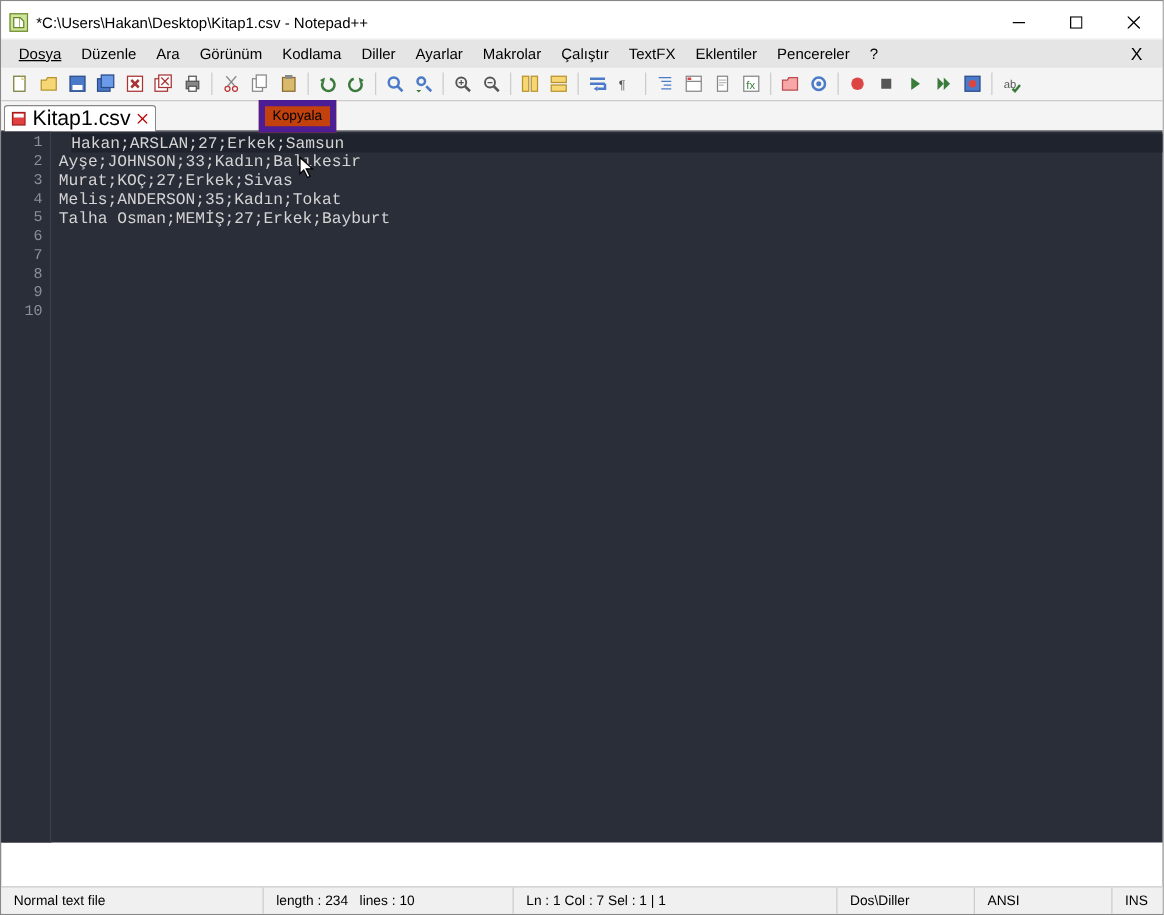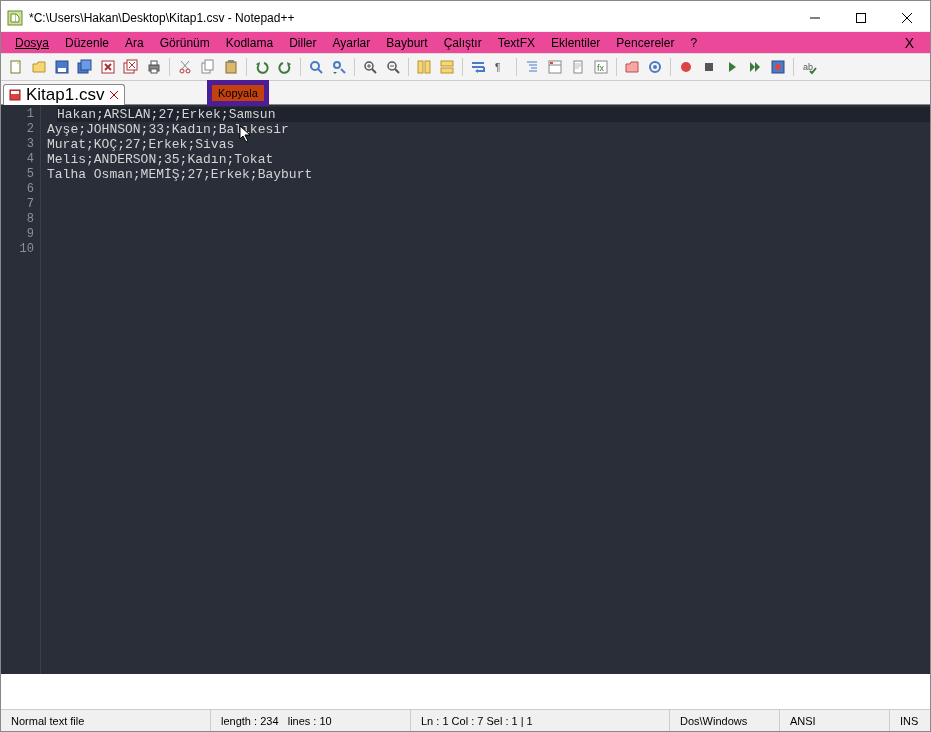--- a/index.html
+++ b/index.html
@@ -3,21 +3,21 @@
 <meta charset="utf-8">
 <style>
 * { margin: 0; padding: 0; box-sizing: border-box; }
 body { font-family: "Segoe UI", Tahoma, sans-serif; font-size: 12px; background: #fff; overflow: hidden; }
 .window { width: 931px; height: 732px; border: 1px solid #888; display: flex; flex-direction: column; background: #fff; }
 .titlebar { height: 30px; display: flex; align-items: center; padding: 4px 0 0 6px; background: #fff; }
 .titlebar .app-icon { width: 16px; height: 16px; margin-right: 6px; display: flex; align-items: center; justify-content: center; }
 .titlebar .title { flex: 1; font-size: 12px; color: #000; }
 .win-controls { display: flex; height: 100%; }
 .win-btn { width: 46px; height: 100%; display: flex; align-items: center; justify-content: center; cursor: pointer; }
-.menubar { height: 22px; display: flex; align-items: center; padding: 0 6px; background: #ec4899; border-top: 1px solid #eee; }
+.menubar { height: 22px; display: flex; align-items: center; padding: 0 6px; background: #e5e5e5; border-top: 1px solid #eee; }
 .menu-item { padding: 2px 8px; font-size: 12px; cursor: pointer; }
 .menu-item .ul { text-decoration: underline; }
 .mdi-close { margin-left: auto; padding: 0 10px; font-size: 14px; cursor: pointer; }
 .toolbar { height: 28px; display: flex; align-items: center; padding: 2px 4px; gap: 1px; background: #f4f4f4; border-top: 1px solid #ddd; border-bottom: 1px solid #ccc; position: relative; }
 .tb-btn { width: 22px; height: 22px; display: flex; align-items: center; justify-content: center; border-radius: 2px; cursor: pointer; }
 .tb-sep { width: 1px; height: 18px; background: #ccc; margin: 0 3px; }
 .tooltip { position: absolute; top: 26px; left: 206px; background: #c2410c; border: 5px solid #4c1d95; padding: 2px 6px; font-size: 11px; z-index: 10; }
 .tabbar { height: 24px; background: #f4f4f4; display: flex; align-items: flex-end; border-bottom: 1px solid #888; padding-left: 2px; }
 .tab { height: 21px; background: #fff; border: 1px solid #888; border-bottom: none; border-top-left-radius: 3px; border-top-right-radius: 3px; display: flex; align-items: center; padding: 0 4px 0 4px; font-size: 17px; gap: 4px; position: relative; top: 1px; }
 .tab .tab-icon { width: 14px; height: 14px; }
@@ -69,21 +69,21 @@
   </div>
 
   <div class="menubar">
     <span class="menu-item"><span class="ul">Dosya</span></span>
     <span class="menu-item"><span>Düzenle</span></span>
     <span class="menu-item"><span>Ara</span></span>
     <span class="menu-item"><span>Görünüm</span></span>
     <span class="menu-item"><span>Kodlama</span></span>
     <span class="menu-item"><span>Diller</span></span>
     <span class="menu-item"><span>Ayarlar</span></span>
-    <span class="menu-item"><span>Bayburt</span></span>
+    <span class="menu-item"><span>Makrolar</span></span>
     <span class="menu-item"><span>Çalıştır</span></span>
     <span class="menu-item"><span>TextFX</span></span>
     <span class="menu-item"><span>Eklentiler</span></span>
     <span class="menu-item"><span>Pencereler</span></span>
     <span class="menu-item"><span>?</span></span>
     <span class="mdi-close">X</span>
   </div>
 
   <div class="toolbar" id="toolbar">
 
@@ -349,18 +349,18 @@
     </div>
   </div>
 
   <div class="statusbar">
     <div class="status-seg" style="width:210px">Normal text file</div>
     <div class="status-seg" style="width:200px">
       <span>length :</span>&nbsp;<span>234</span>&nbsp;&nbsp;&nbsp;
       <span>lines :</span>&nbsp;<span>10</span>
     </div>
     <div class="status-seg wide">Ln : 1    Col : 7    Sel : 1 | 1</div>
-    <div class="status-seg" style="width:110px">Dos\Windows</div>
+    <div class="status-seg" style="width:110px">Dos\Diller</div>
     <div class="status-seg" style="width:110px">ANSI</div>
     <div class="status-seg" style="width:40px;border-right:none">INS</div>
   </div>
 
 </div>
 
 </body></html>

